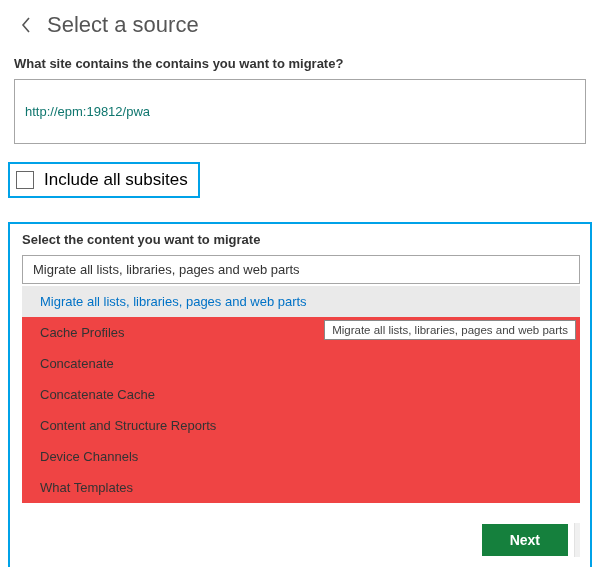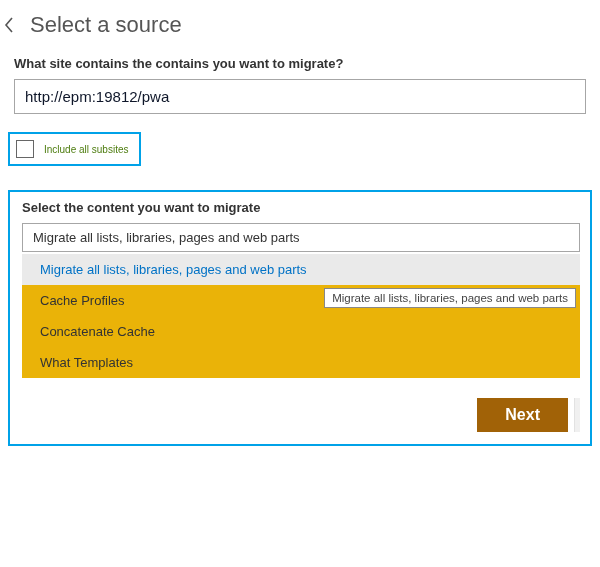--- a/index.html
+++ b/index.html
@@ -7,21 +7,21 @@
       font-family: "Segoe UI", Tahoma, sans-serif;
       width: 600px;
       height: 567px;
       background: #fff;
       color: #333;
       position: relative;
     }
     .header {
       display: flex;
       align-items: center;
-      padding: 12px 14px 18px 0;
+      padding: 12px 14px 18px 17px;
     }
     .back-chevron {
       display: inline-flex;
       align-items: center;
       justify-content: center;
       width: 18px;
       height: 24px;
       margin-right: 12px;
       color: #555;
       cursor: pointer;
@@ -36,44 +36,44 @@
     }
     .field-label {
       font-size: 13px;
       font-weight: 600;
       color: #333;
       margin-bottom: 8px;
     }
     .text-input {
       width: 100%;
       border: 1px solid #a6a6a6;
-      padding: 8px 10px;
-      font-size: 15px;
-      color: #0f172a;
+      padding: 24px 10px;
+      font-size: 13px;
+      color: #0f766e;
       font-family: inherit;
       outline: none;
     }
     .checkbox-highlight {
       border: 2px solid #00a2e8;
       display: inline-flex;
       align-items: center;
       padding: 6px 10px 6px 6px;
       margin: 18px 0 0 -6px;
     }
     .checkbox-box {
       width: 18px;
       height: 18px;
       border: 1px solid #666;
       background: #fff;
       margin-right: 10px;
       cursor: pointer;
     }
     .checkbox-label {
-      font-size: 10px;
-      color: #4d7c0f;
+      font-size: 17px;
+      color: #000000;
     }
     .content-panel {
       border: 2px solid #00a2e8;
       margin: 24px 8px 0 8px;
       padding: 8px 10px 12px 12px;
       position: relative;
     }
     .panel-heading {
       font-size: 13px;
       font-weight: 600;
@@ -88,21 +88,21 @@
     }
     .dropdown-list {
       margin-top: 2px;
       position: relative;
     }
     .list-item {
       padding: 8px 18px;
       font-size: 13px;
       color: #333;
       cursor: pointer;
-      background: #eab308;
+      background: #ef4444;
     }
     .list-item.selected {
       background: #eaeaea;
       color: #0072c6;
     }
     .tooltip-box {
       position: absolute;
       top: 34px;
       right: 4px;
       border: 1px solid #888;
@@ -112,24 +112,24 @@
       padding: 3px 7px;
       pointer-events: none;
     }
     .footer-bar {
       display: flex;
       justify-content: flex-end;
       align-items: center;
       padding-top: 20px;
     }
     .next-btn {
-      background: #a16207;
+      background: #15803d;
       color: #fff;
       border: none;
-      font-size: 16px;
+      font-size: 14px;
       font-weight: 600;
       padding: 8px 28px;
       cursor: pointer;
       font-family: inherit;
     }
     .resize-grip {
       width: 6px;
       height: 34px;
       background: #f0f0f0;
       border-left: 1px solid #e2e2e2;
@@ -159,21 +159,24 @@
     <span class="checkbox-label">Include all subsites</span>
   </div>
 </div>
 
 <div class="content-panel">
   <div class="panel-heading">Select the content you want to migrate</div>
   <div class="combo-display">Migrate all lists, libraries, pages and web parts</div>
   <div class="dropdown-list">
     <div class="list-item selected">Migrate all lists, libraries, pages and web parts</div>
     <div class="list-item">Cache Profiles</div>
+    <div class="list-item">Concatenate</div>
     <div class="list-item">Concatenate Cache</div>
+    <div class="list-item">Content and Structure Reports</div>
+    <div class="list-item">Device Channels</div>
     <div class="list-item">What Templates</div>
     <div class="tooltip-box">Migrate all lists, libraries, pages and web parts</div>
   </div>
   <div class="footer-bar">
     <button class="next-btn">Next</button>
     <div class="resize-grip"></div>
   </div>
 </div>
 
 </body></html>

